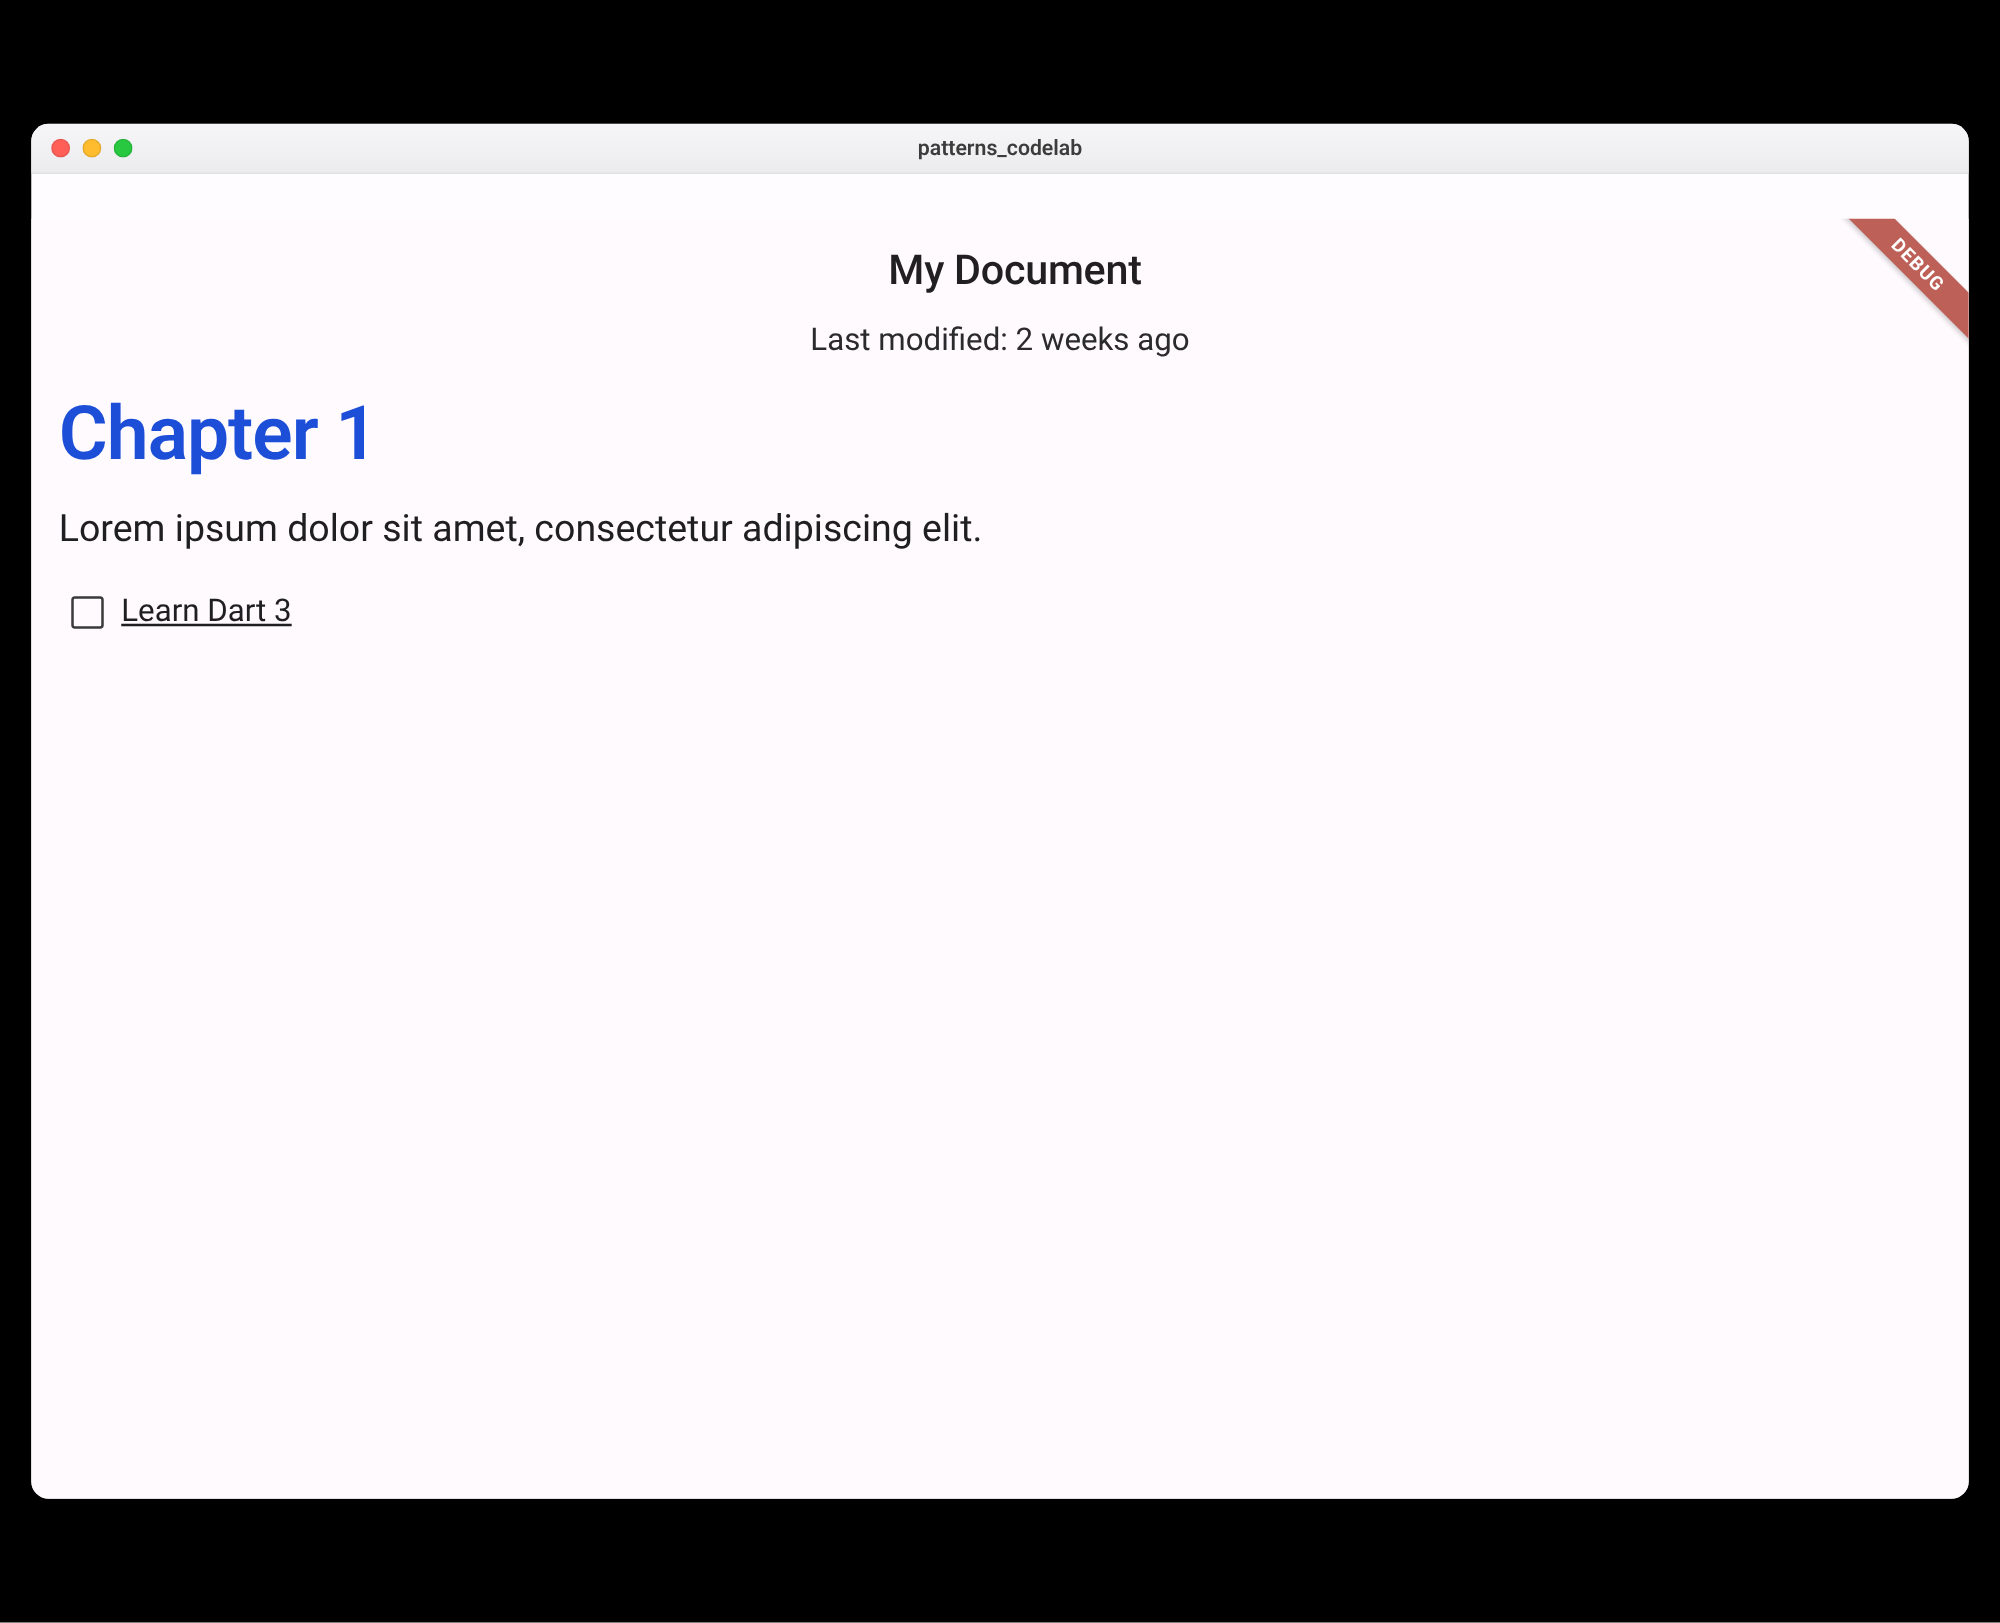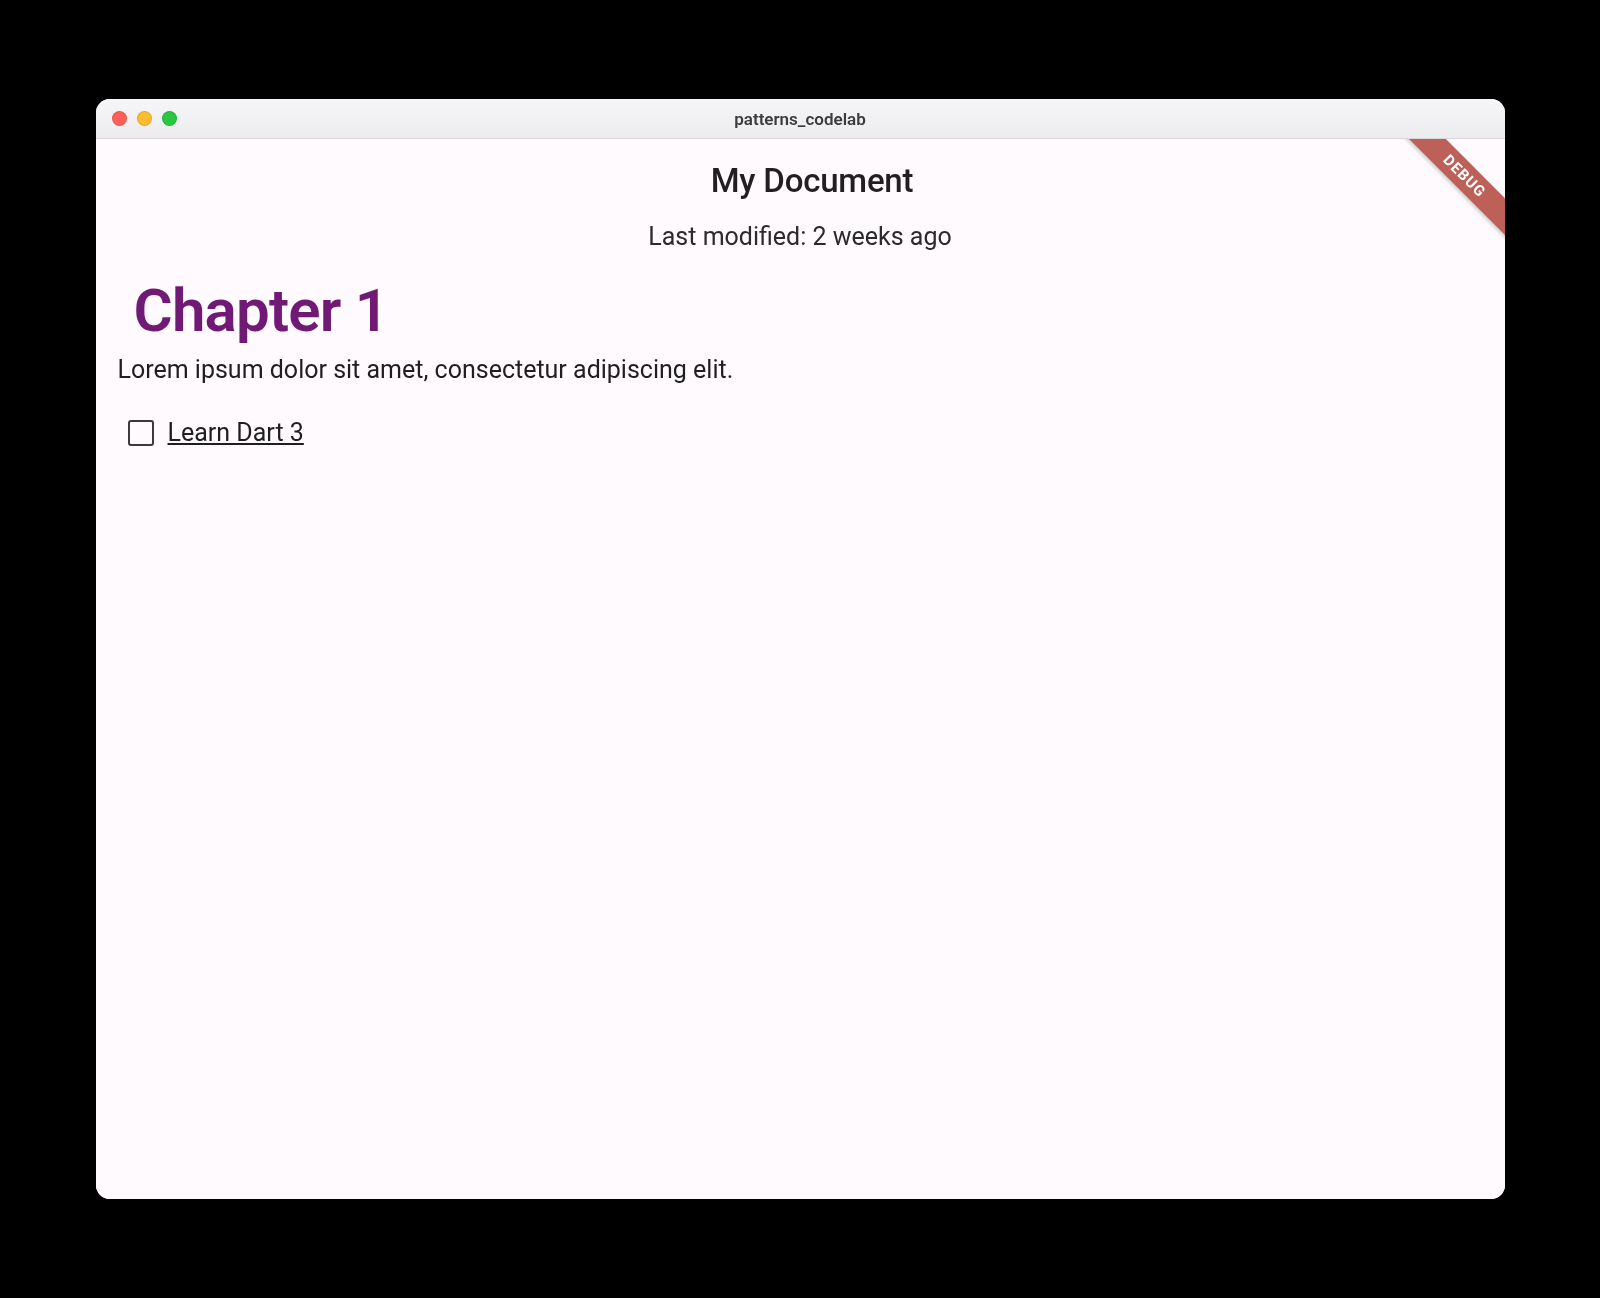--- a/index.html
+++ b/index.html
@@ -10,29 +10,30 @@
     body {
       background: #000;
       width: 1600px;
       height: 1298px;
       font-family: -apple-system, BlinkMacSystemFont, "Segoe UI", Roboto, Helvetica, Arial, sans-serif;
       display: flex;
       align-items: center;
       justify-content: center;
     }
     .window {
-      width: 1409px;
+      width: 1550px;
       height: 1100px;
       background: #fefcff;
       border-radius: 14px;
       box-shadow: 0 30px 80px rgba(0,0,0,0.5);
       overflow: hidden;
       display: flex;
       flex-direction: column;
       position: relative;
+      gap: 36px;
     }
     .titlebar {
       height: 40px;
       background: linear-gradient(to bottom, #f6f5f7, #ecebed);
       border-bottom: 1px solid #d8d7d9;
       display: flex;
       align-items: center;
       padding: 0 16px;
       position: relative;
     }
@@ -81,28 +82,27 @@
       font-size: 25px;
       font-weight: 400;
       color: #2b2a2c;
     }
     .body-area {
       padding: 24px 22px 0 22px;
     }
     .chapter-heading {
       font-size: 60px;
       font-weight: 600;
-      color: #701a75;
+      color: #1d4ed8;
       letter-spacing: -0.8px;
       margin-top: 0px;
-      margin-left: 16px;
     }
     .paragraph {
-      margin-top: 9px;
-      font-size: 25px;
+      margin-top: 24px;
+      font-size: 30px;
       color: #1f1e20;
     }
     .checkbox-row {
       margin-top: 34px;
       display: flex;
       align-items: center;
       gap: 14px;
       padding-left: 10px;
     }
     .checkbox-box {

